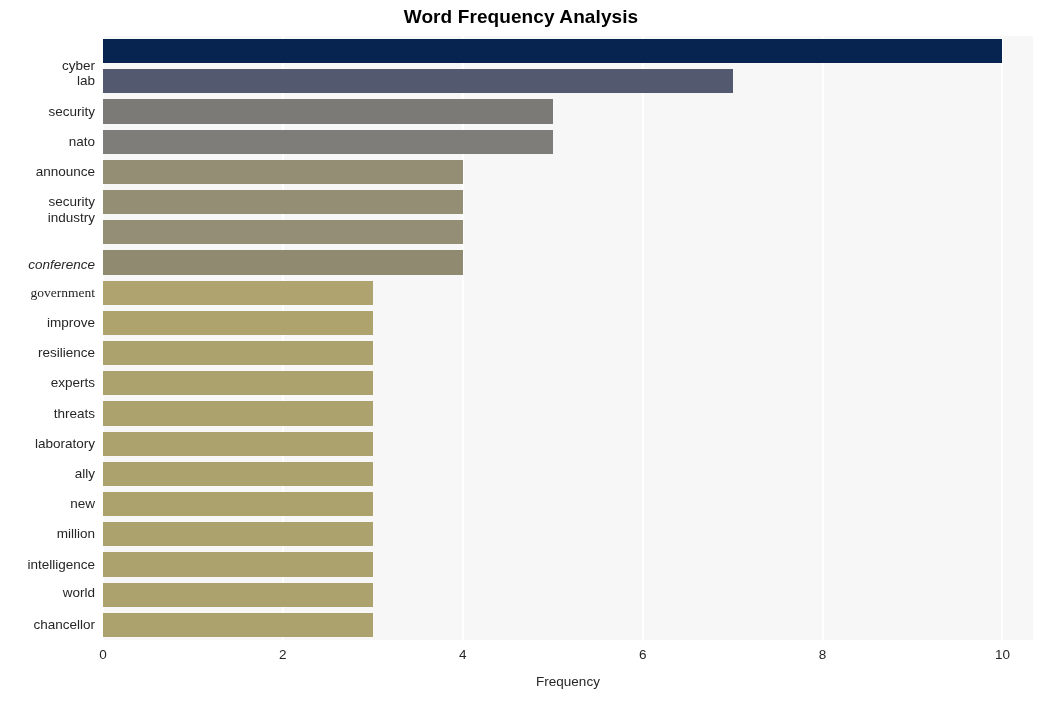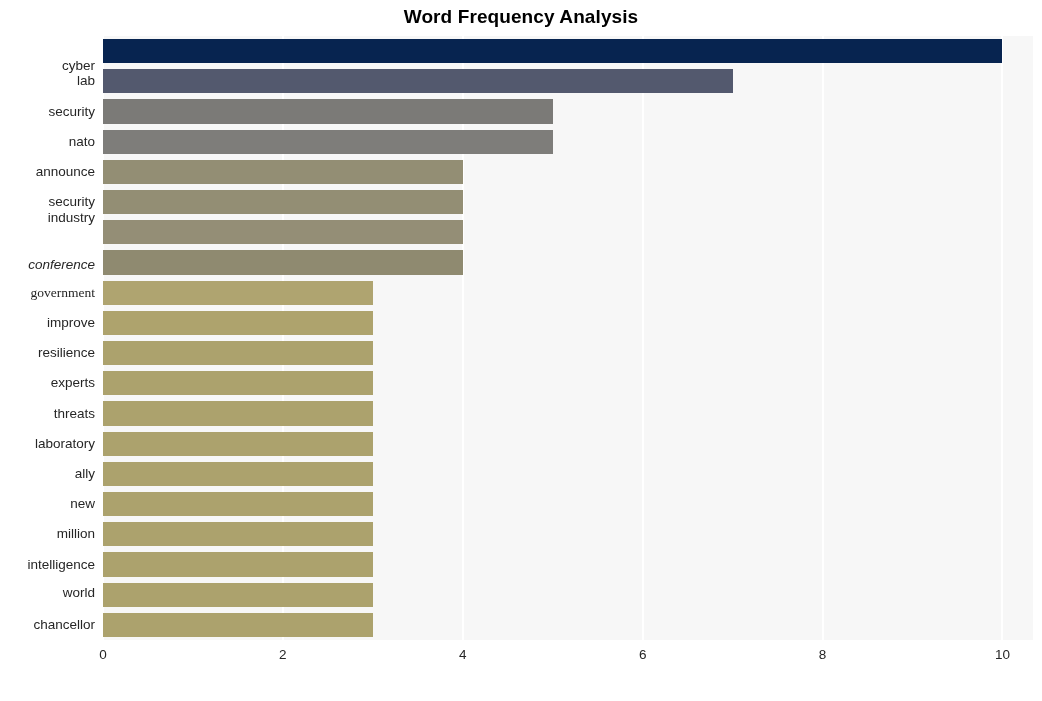--- a/index.html
+++ b/index.html
@@ -210,14 +210,15 @@
 
   <div id="xticks">
       <div class="xtick" style="left: 0px;">0</div>
       <div class="xtick" style="left: 179.884px;">2</div>
       <div class="xtick" style="left: 359.768px;">4</div>
       <div class="xtick" style="left: 539.652px;">6</div>
       <div class="xtick" style="left: 719.536px;">8</div>
       <div class="xtick" style="left: 899.42px;">10</div>
     </div>
 
+  <div id="xaxis-label">Frequency</div>
 
 </div>
 
 </body></html>

